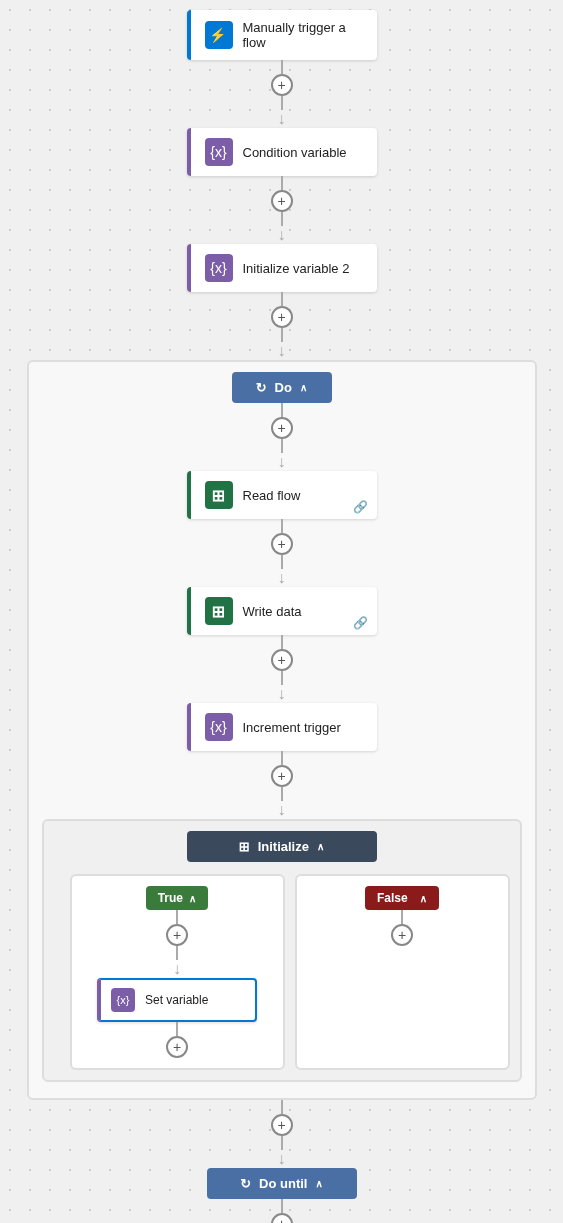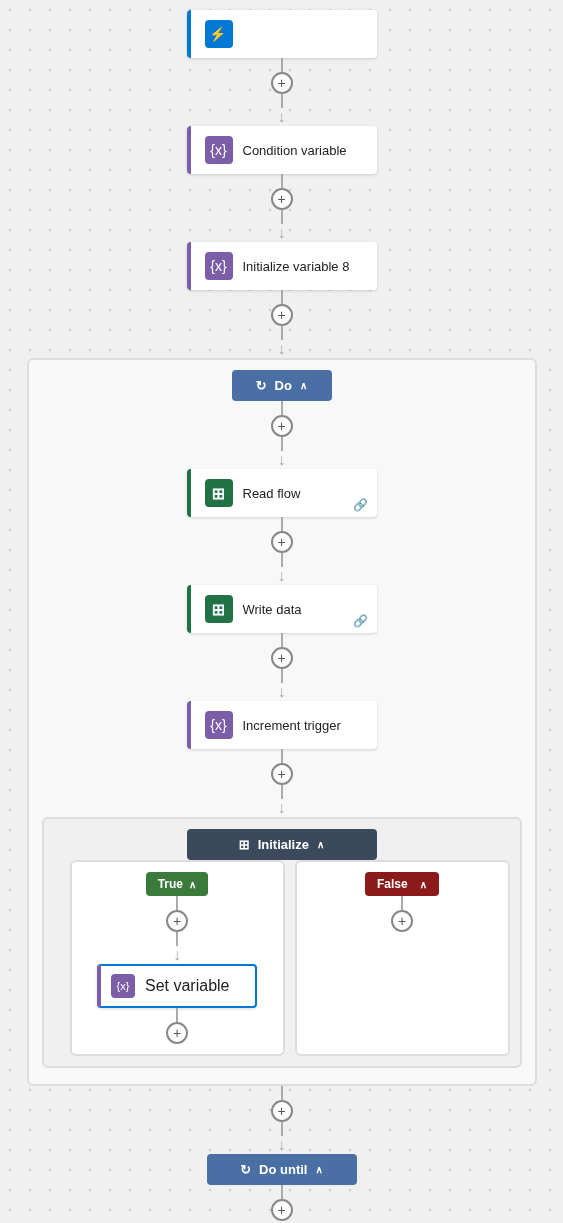--- a/index.html
+++ b/index.html
@@ -149,21 +149,21 @@
       display: flex;
       flex-direction: column;
       align-items: center;
       padding: 10px;
     }
 
     .condition-branches {
       display: flex;
       width: 100%;
       gap: 10px;
-      margin-top: 0;
+      margin-top: 12px;
       padding-left: 16px;
     }
 
     .branch {
       flex: 1;
       border: 2px solid #ddd;
       border-radius: 6px;
       background: white;
       display: flex;
       flex-direction: column;
@@ -237,20 +237,21 @@
       background: #aaa;
     }
   </style>
 </head>
 <body>
 
 <div class="flow-container">
 
   <div class="card card-trigger">
     <div class="card-icon icon-trigger">⚡</div>
+    <span class="card-label">Manually trigger a flow</span>
   </div>
 
   <div class="connector">
     <div class="small-line"></div>
     <div class="plus-btn">+</div>
     <div class="small-line"></div>
     <div class="arrow-down">↓</div>
   </div>
 
   <div class="card card-variable">
@@ -260,21 +261,21 @@
 
   <div class="connector">
     <div class="small-line"></div>
     <div class="plus-btn">+</div>
     <div class="small-line"></div>
     <div class="arrow-down">↓</div>
   </div>
 
   <div class="card card-variable">
     <div class="card-icon icon-variable">{x}</div>
-    <span class="card-label">Initialize variable 8</span>
+    <span class="card-label">Initialize variable 2</span>
   </div>
 
   <div class="connector">
     <div class="small-line"></div>
     <div class="plus-btn">+</div>
     <div class="small-line"></div>
     <div class="arrow-down">↓</div>
   </div>
 
   <div class="do-block">
@@ -347,21 +348,21 @@
           </div>
           <div class="connector">
             <div class="small-line"></div>
             <div class="plus-btn">+</div>
             <div class="small-line"></div>
             <div class="arrow-down">↓</div>
           </div>
 
           <div class="card-set-variable">
             <div class="card-icon icon-variable" style="width:24px;height:24px;font-size:11px;">{x}</div>
-            <span class="card-label" style="font-size:16px;">Set variable</span>
+            <span class="card-label" style="font-size:12px;">Set variable</span>
           </div>
           <div class="connector">
             <div class="small-line"></div>
             <div class="plus-btn">+</div>
           </div>
         </div>
 
         <div class="branch">
           <div class="branch-header-false">
             <span>False</span>

